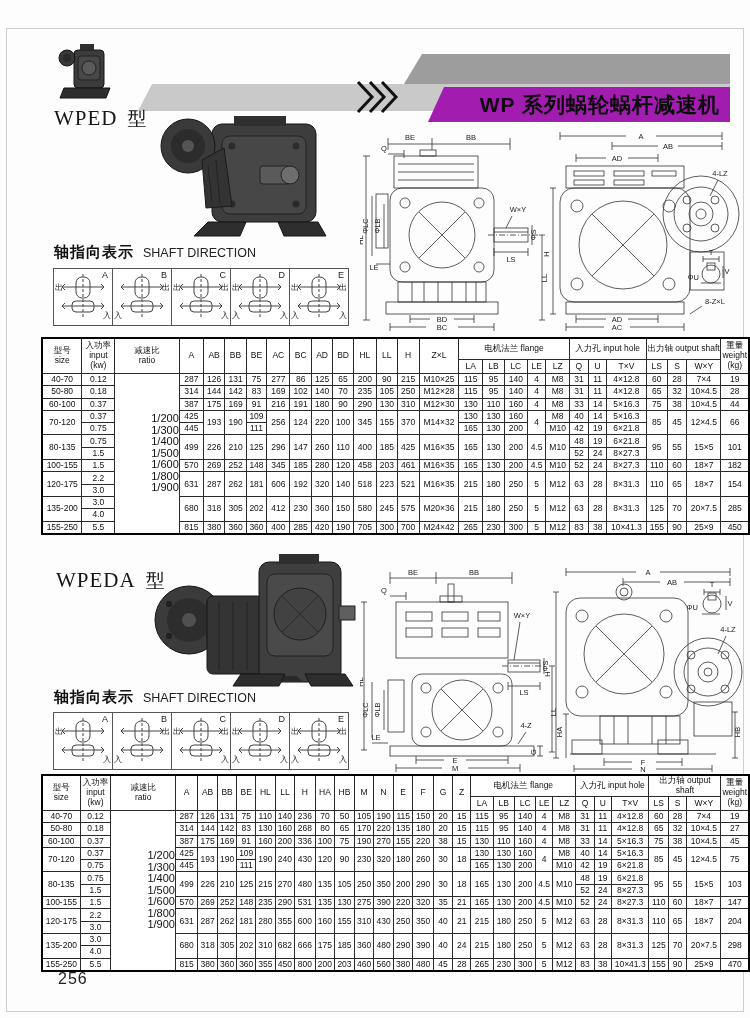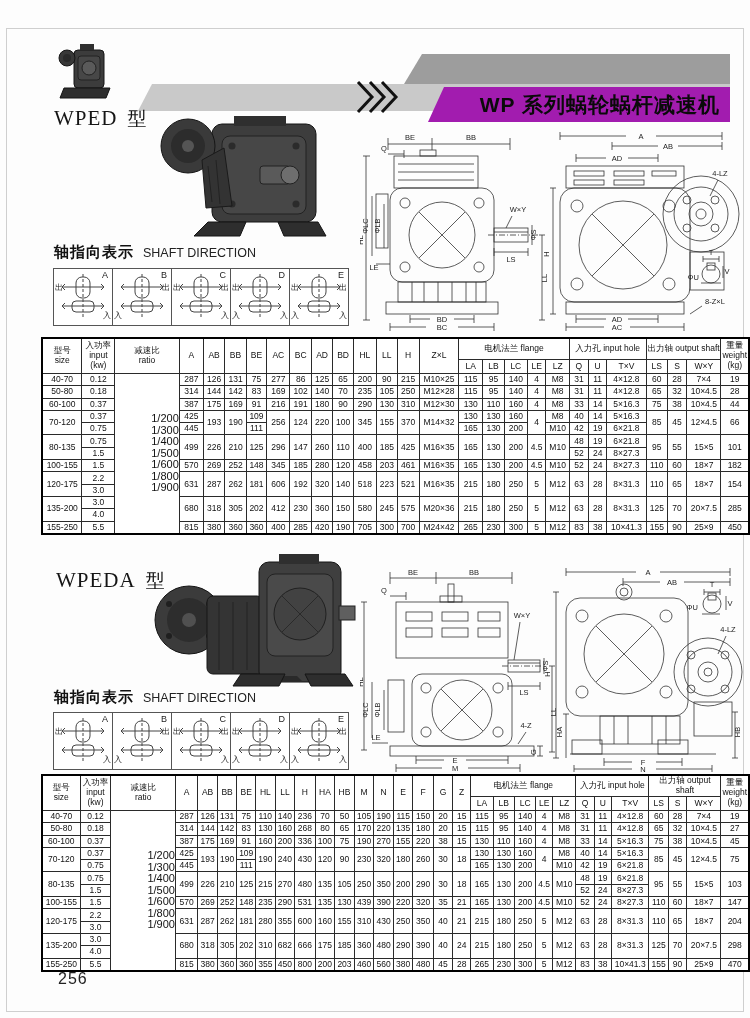--- a/index.html
+++ b/index.html
@@ -1237,21 +1237,21 @@
             <td>1.5</td>
             <td>570</td>
             <td>269</td>
             <td>252</td>
             <td>148</td>
             <td>235</td>
             <td>290</td>
             <td>531</td>
             <td>135</td>
             <td>130</td>
-            <td>439</td>
+            <td>275</td>
             <td>390</td>
             <td>220</td>
             <td>320</td>
             <td>35</td>
             <td>21</td>
             <td>165</td>
             <td>130</td>
             <td>200</td>
             <td>4.5</td>
             <td>M10</td>

